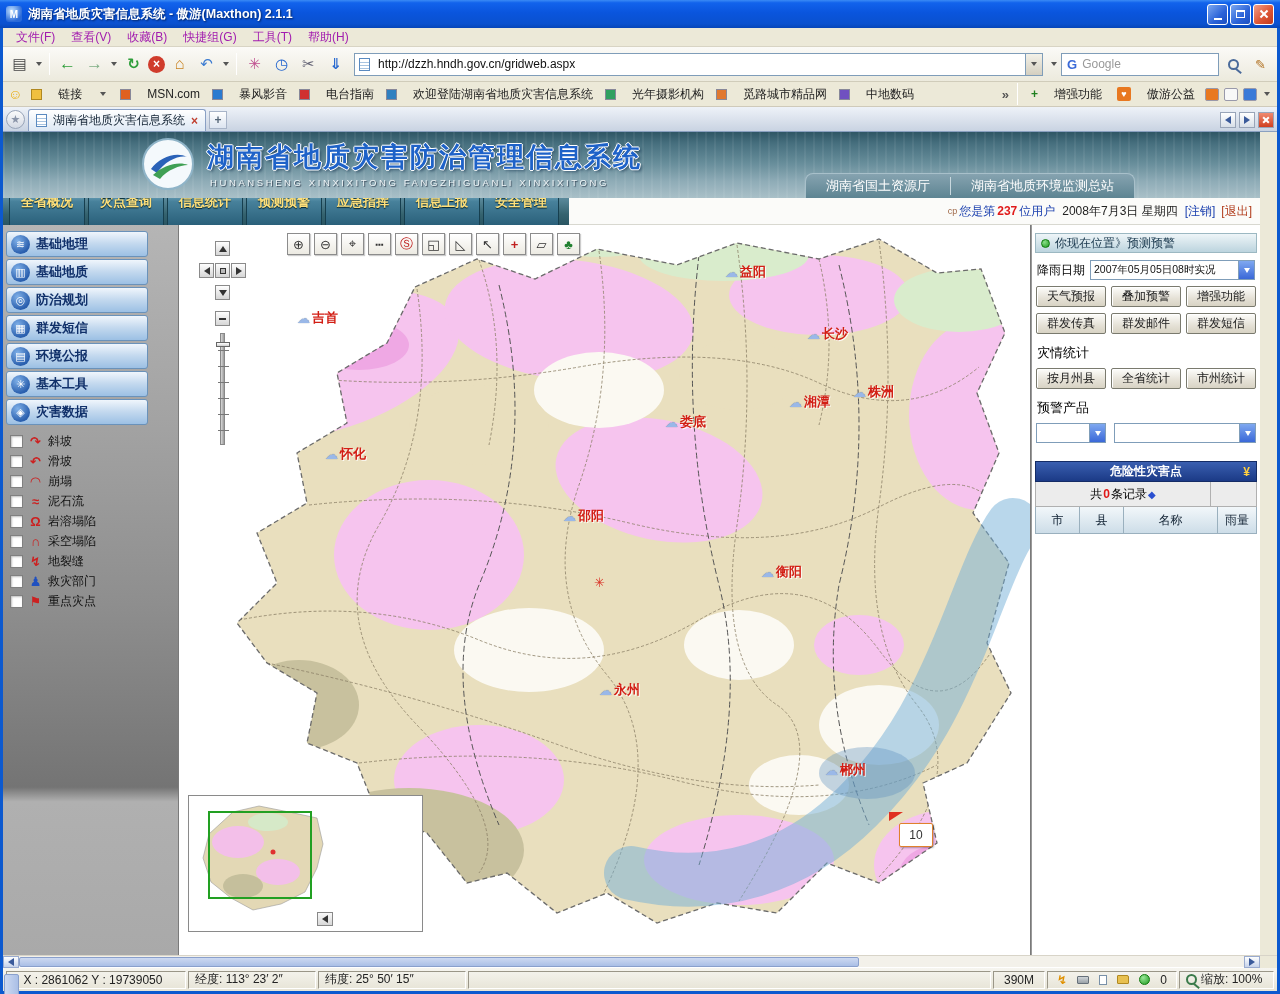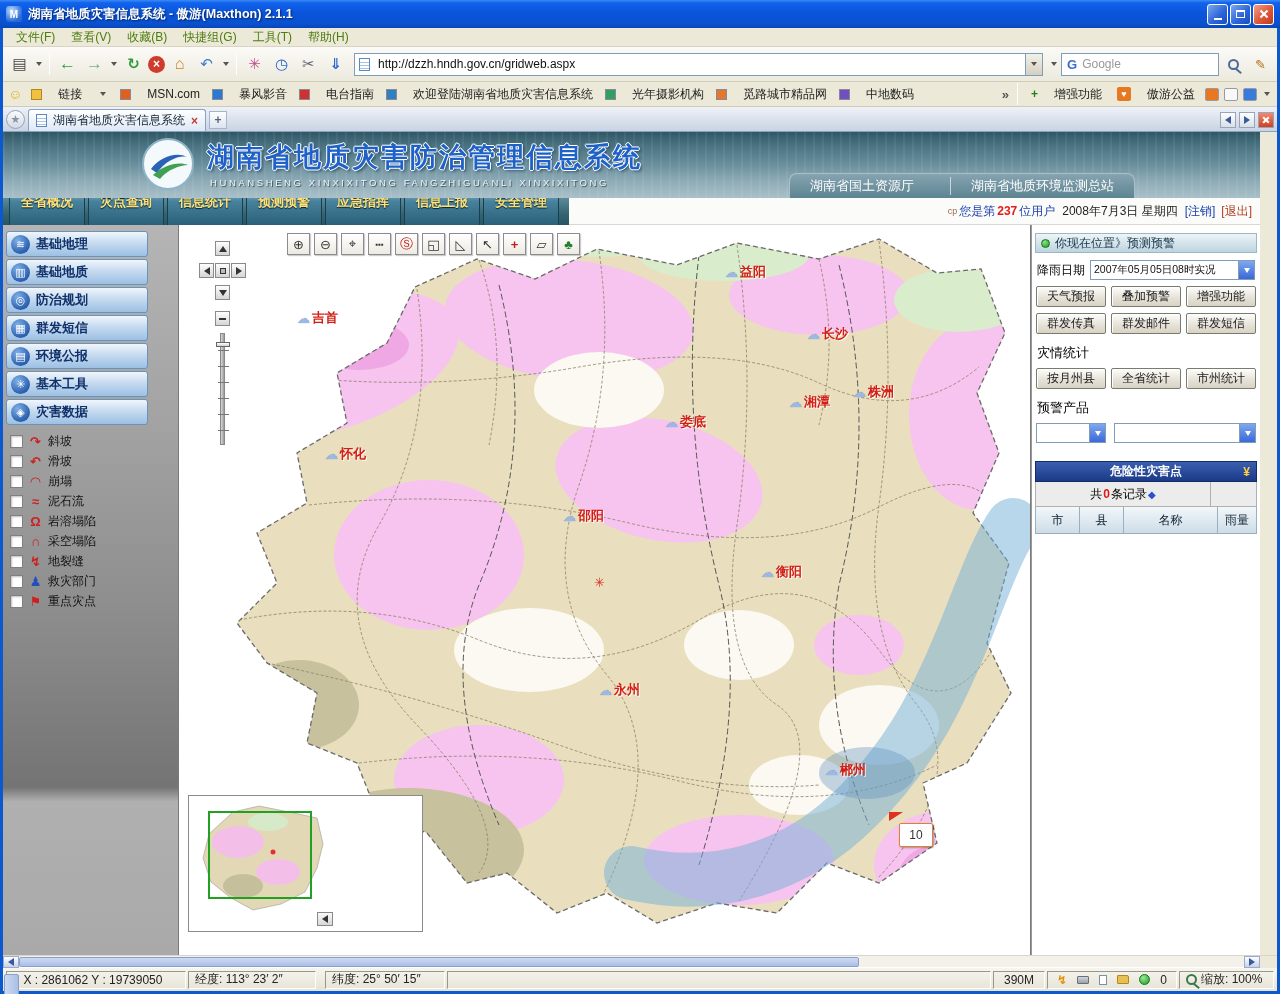--- a/index.html
+++ b/index.html
@@ -19,21 +19,21 @@
   .glyph-min { width:8px; height:2px; background:#fff; margin-top:9px; }
   .glyph-max { width:9px; height:8px; border:1px solid #fff; border-top:2px solid #fff; }
   .glyph-x { position:relative; width:10px; height:10px; }
   .glyph-x::before,.glyph-x::after { content:""; position:absolute; left:4px; top:0; width:2px; height:10px; background:#fff; }
   .glyph-x::before { transform:rotate(45deg); } .glyph-x::after { transform:rotate(-45deg); }
 
   .frame { margin:0 3px; width:1274px; height:963px; background:#ece9d8; display:flex; flex-direction:column; }
 
   
   .menubar { height:19px; display:flex; align-items:center; gap:2px; padding-left:6px; background:#ece9d8; border-bottom:1px solid #d8d4c4; }
-  .menu-item { padding:16px 7px; color:#4d7c0f; }
+  .menu-item { padding:16px 7px; color:#a21caf; }
 
   
   .toolbar { height:35px; display:flex; align-items:center; gap:2px; padding:0 4px;
     background:linear-gradient(180deg,#fbfaf7,#eceadd); border-bottom:1px solid #d0ccba; }
   .tbtn { width:25px; height:25px; display:flex; align-items:center; justify-content:center; font-size:15px; color:#444; border-radius:3px; }
   .tb-back { color:#2e9e3a; font-weight:bold; font-size:17px; }
   .tb-fwd { color:#7fae85; font-weight:bold; font-size:17px; }
   .tb-refresh { color:#2e9e3a; font-weight:bold; }
   .tb-stop { width:17px; height:17px; background:#d03c2c; color:#fff; border-radius:50%; font-size:12px; font-weight:bold; display:flex; align-items:center; justify-content:center; }
   .tb-home { color:#c98220; font-size:16px; }
@@ -95,21 +95,21 @@
     background:linear-gradient(180deg,#2f5665 0%,#47707f 18%,#688e9b 48%,#8facb7 75%,#a9c0c8 100%); }
   .banner::before { content:""; position:absolute; inset:0;
     background:repeating-linear-gradient(90deg,rgba(255,255,255,.06) 0 2px,transparent 2px 9px); }
   .logo { position:absolute; left:138px; top:5px; }
   .b-title { position:absolute; left:204px; top:7px; font-size:27px; font-weight:bold; letter-spacing:2px; color:#1e62c8;
     text-shadow:1px 0 #fff,-1px 0 #fff,0 1px #fff,0 -1px #fff,2px 2px 3px rgba(0,30,60,.55); }
   .b-sub { position:absolute; left:207px; top:45px; color:#eef4f6; font-size:9.5px; letter-spacing:2.6px; text-shadow:1px 1px 1px #345; }
   .b-links { position:absolute; right:125px; bottom:0; height:25px; display:flex; align-items:center; color:#fff; font-size:13px;
     background:linear-gradient(180deg,#86a3b0,#5d8492); border:1px solid #a8c0ca; border-bottom:none; border-radius:8px 8px 0 0; }
   .b-link { padding:0 20px; }
-  .b-link + .b-link { border-left:1px solid #c8d8de;margin-left:16px; }
+  .b-link + .b-link { border-left:1px solid #c8d8de; }
 
   
   .navtabs { height:27px; display:flex; background:#f6f6f3; }
   .nt-left { width:566px; display:flex; align-items:flex-end; gap:3px; padding-left:6px;
     background:linear-gradient(180deg,#5b8a9c,#35636f 60%,#2a5562); }
   .ntab { height:37px; padding:4px 11px 0; font-size:13px; font-weight:bold; color:#ffe07a; text-shadow:0 1px 1px #00222c;
     background:linear-gradient(180deg,#8fc0d4 0%,#47819b 35%,#2a607a 100%); border:1px solid #163f4f; border-bottom:none; border-radius:4px 4px 0 0; }
   .nt-right { flex:1; display:flex; align-items:center; justify-content:flex-end; gap:2px; padding-right:8px;
     background:#fbfbf9; border-bottom:1px solid #d8d8d0; }
   .u-ico { color:#a06a4a; font-size:9px; }
@@ -746,21 +746,21 @@
     </div>
 
     <div class="statusbar">
       <span class="sb-sec" style="width:180px;">
         <span class="sb-x">×</span>
         <span>X : 2861062  Y : 19739050</span>
       </span>
       <span class="sb-sec" style="width:128px;">
           <span>经度: 113° 23′ 2″</span>
         </span>
-      <span class="sb-sec" style="width:120px;margin-left:7px;">
+      <span class="sb-sec" style="width:148px;">
           <span>纬度: 25° 50′ 15″</span>
         </span>
       <span class="sb-sec sb-spacer"></span>
       <span class="sb-sec" style="width:52px;justify-content:center;">
           <span>390M</span>
         </span>
       <span class="sb-sec" style="width:130px;justify-content:space-around;">
         <span class="sb-bolt">↯</span>
         <span class="ic-print"></span>
         <span class="ic-page"></span>

